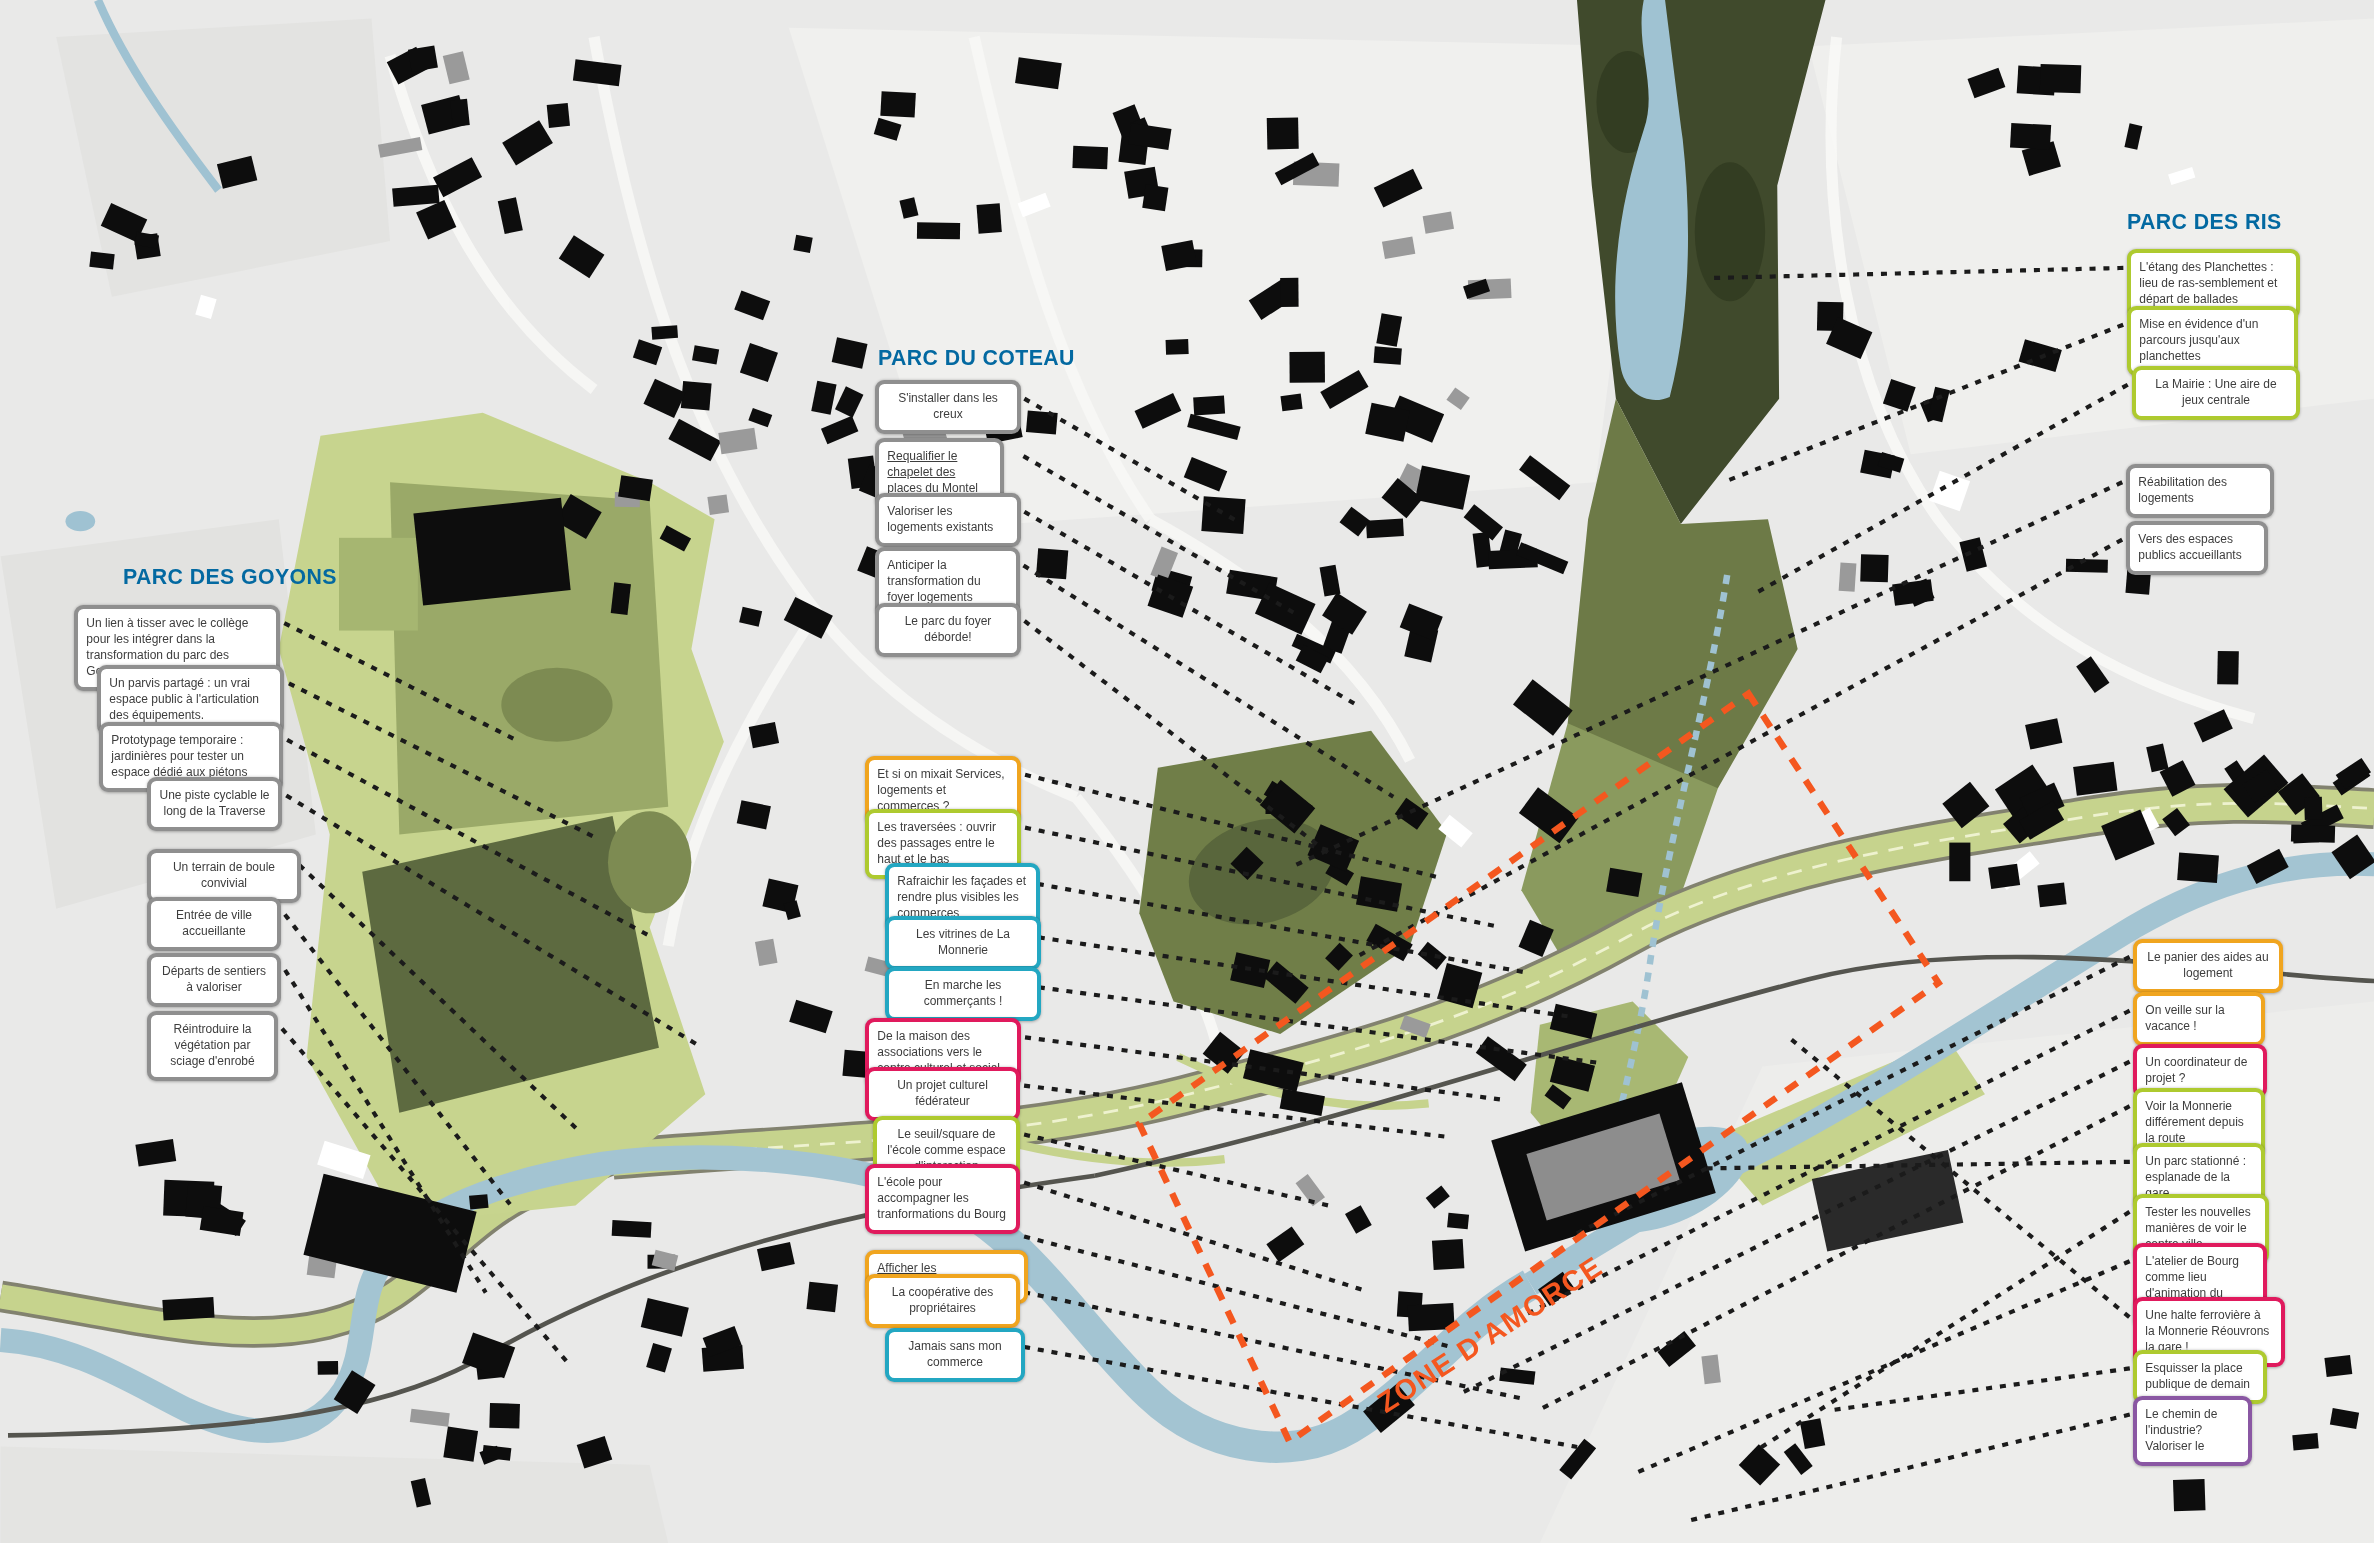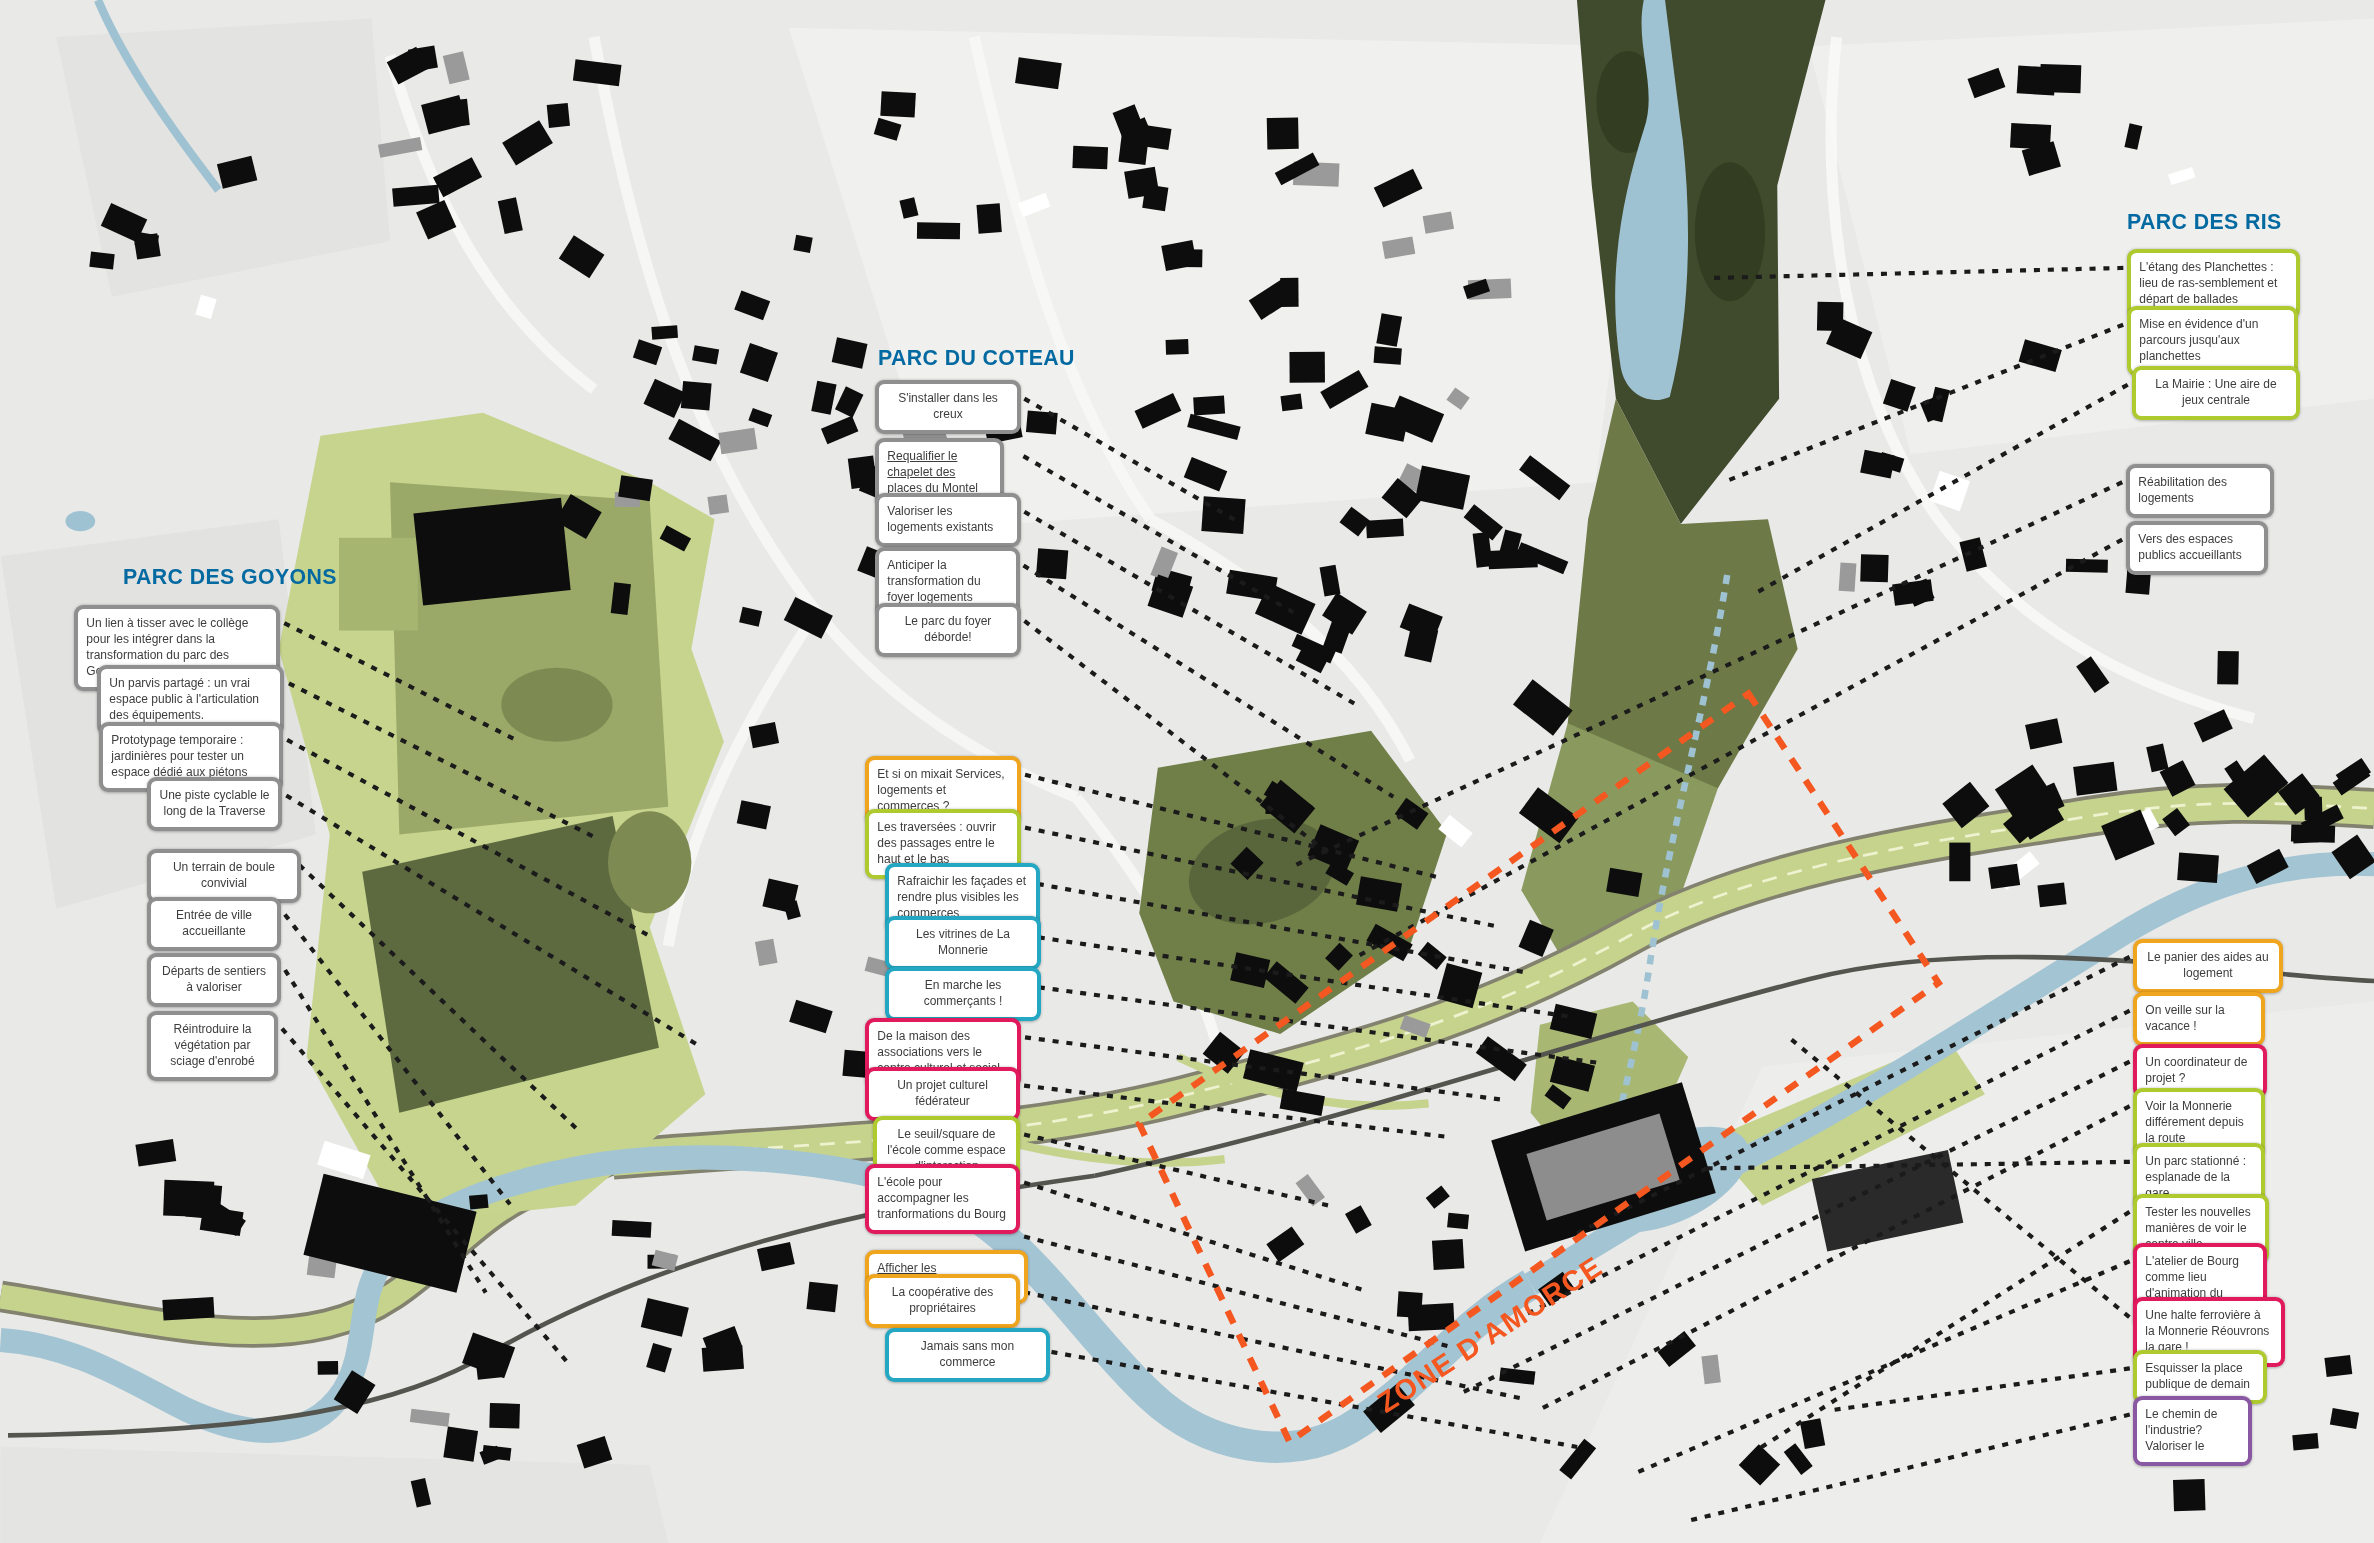--- a/index.html
+++ b/index.html
@@ -443,21 +443,21 @@
       <div class="abox c-green" style="left: 865px; top: 809px; width: 156px;"><span>Les traversées : ouvrir des passages entre le haut et le bas</span></div>
       <div class="abox c-cyan" style="left: 865px; top: 863px; width: 155px;"><span>Rafraichir les façades et rendre plus visibles les commerces</span></div>
       <div class="abox c-cyan center" style="left: 865px; top: 916px; width: 156px;"><span>Les vitrines de La Monnerie</span></div>
       <div class="abox c-cyan center" style="left: 865px; top: 967px; width: 156px;"><span>En marche les commerçants !</span></div>
       <div class="abox c-pink" style="left: 865px; top: 1018px; width: 156px;"><span>De la maison des associations vers le centre culturel et social</span></div>
       <div class="abox c-pink center" style="left: 865px; top: 1067px; width: 155px;"><span>Un projet culturel fédérateur</span></div>
       <div class="abox c-green center" style="left: 873px; top: 1116px; width: 147px;"><span>Le seuil/square de l'école comme espace d'interaction</span></div>
       <div class="abox c-pink" style="left: 865px; top: 1164px; width: 155px;"><span>L'école pour accompagner les tranformations du Bourg</span></div>
       <div class="abox c-yellow" style="left: 865px; top: 1250px; width: 163px; text-decoration: underline;"><span>Afficher les transformations possibles</span></div>
       <div class="abox c-yellow center" style="left: 865px; top: 1274px; width: 155px;"><span>La coopérative des propriétaires</span></div>
-      <div class="abox c-cyan center" style="left: 865px; top: 1328px; width: 165px;"><span>Jamais sans mon commerce</span></div>
+      <div class="abox c-cyan center" style="left: 865px; top: 1328px; width: 140px;"><span>Jamais sans mon commerce</span></div>
       <div class="abox c-yellow center" style="left: 2133px; top: 939px; width: 150px;"><span>Le panier des aides au logement</span></div>
       <div class="abox c-yellow" style="left: 2133px; top: 992px; width: 132px;"><span>On veille sur la vacance !</span></div>
       <div class="abox c-pink" style="left: 2133px; top: 1044px; width: 134px;"><span>Un coordinateur de projet ?</span></div>
       <div class="abox c-green" style="left: 2133px; top: 1088px; width: 132px;"><span>Voir la Monnerie différement depuis la route</span></div>
       <div class="abox c-green" style="left: 2133px; top: 1143px; width: 132px;"><span>Un parc stationné : esplanade de la gare</span></div>
       <div class="abox c-green" style="left: 2133px; top: 1194px; width: 136px;"><span>Tester les nouvelles manières de voir le centre ville</span></div>
       <div class="abox c-pink" style="left: 2133px; top: 1243px; width: 134px;"><span>L'atelier de Bourg comme lieu d'animation du centre bourg</span></div>
       <div class="abox c-pink" style="left: 2133px; top: 1297px; width: 152px;"><span>Une halte ferrovière à la Monnerie Réouvrons la gare !</span></div>
       <div class="abox c-green" style="left: 2133px; top: 1350px; width: 134px;"><span>Esquisser la place publique de demain</span></div>
       <div class="abox c-purple" style="left: 2133px; top: 1396px; width: 119px;"><span>Le chemin de l'industrie? Valoriser le</span></div>

